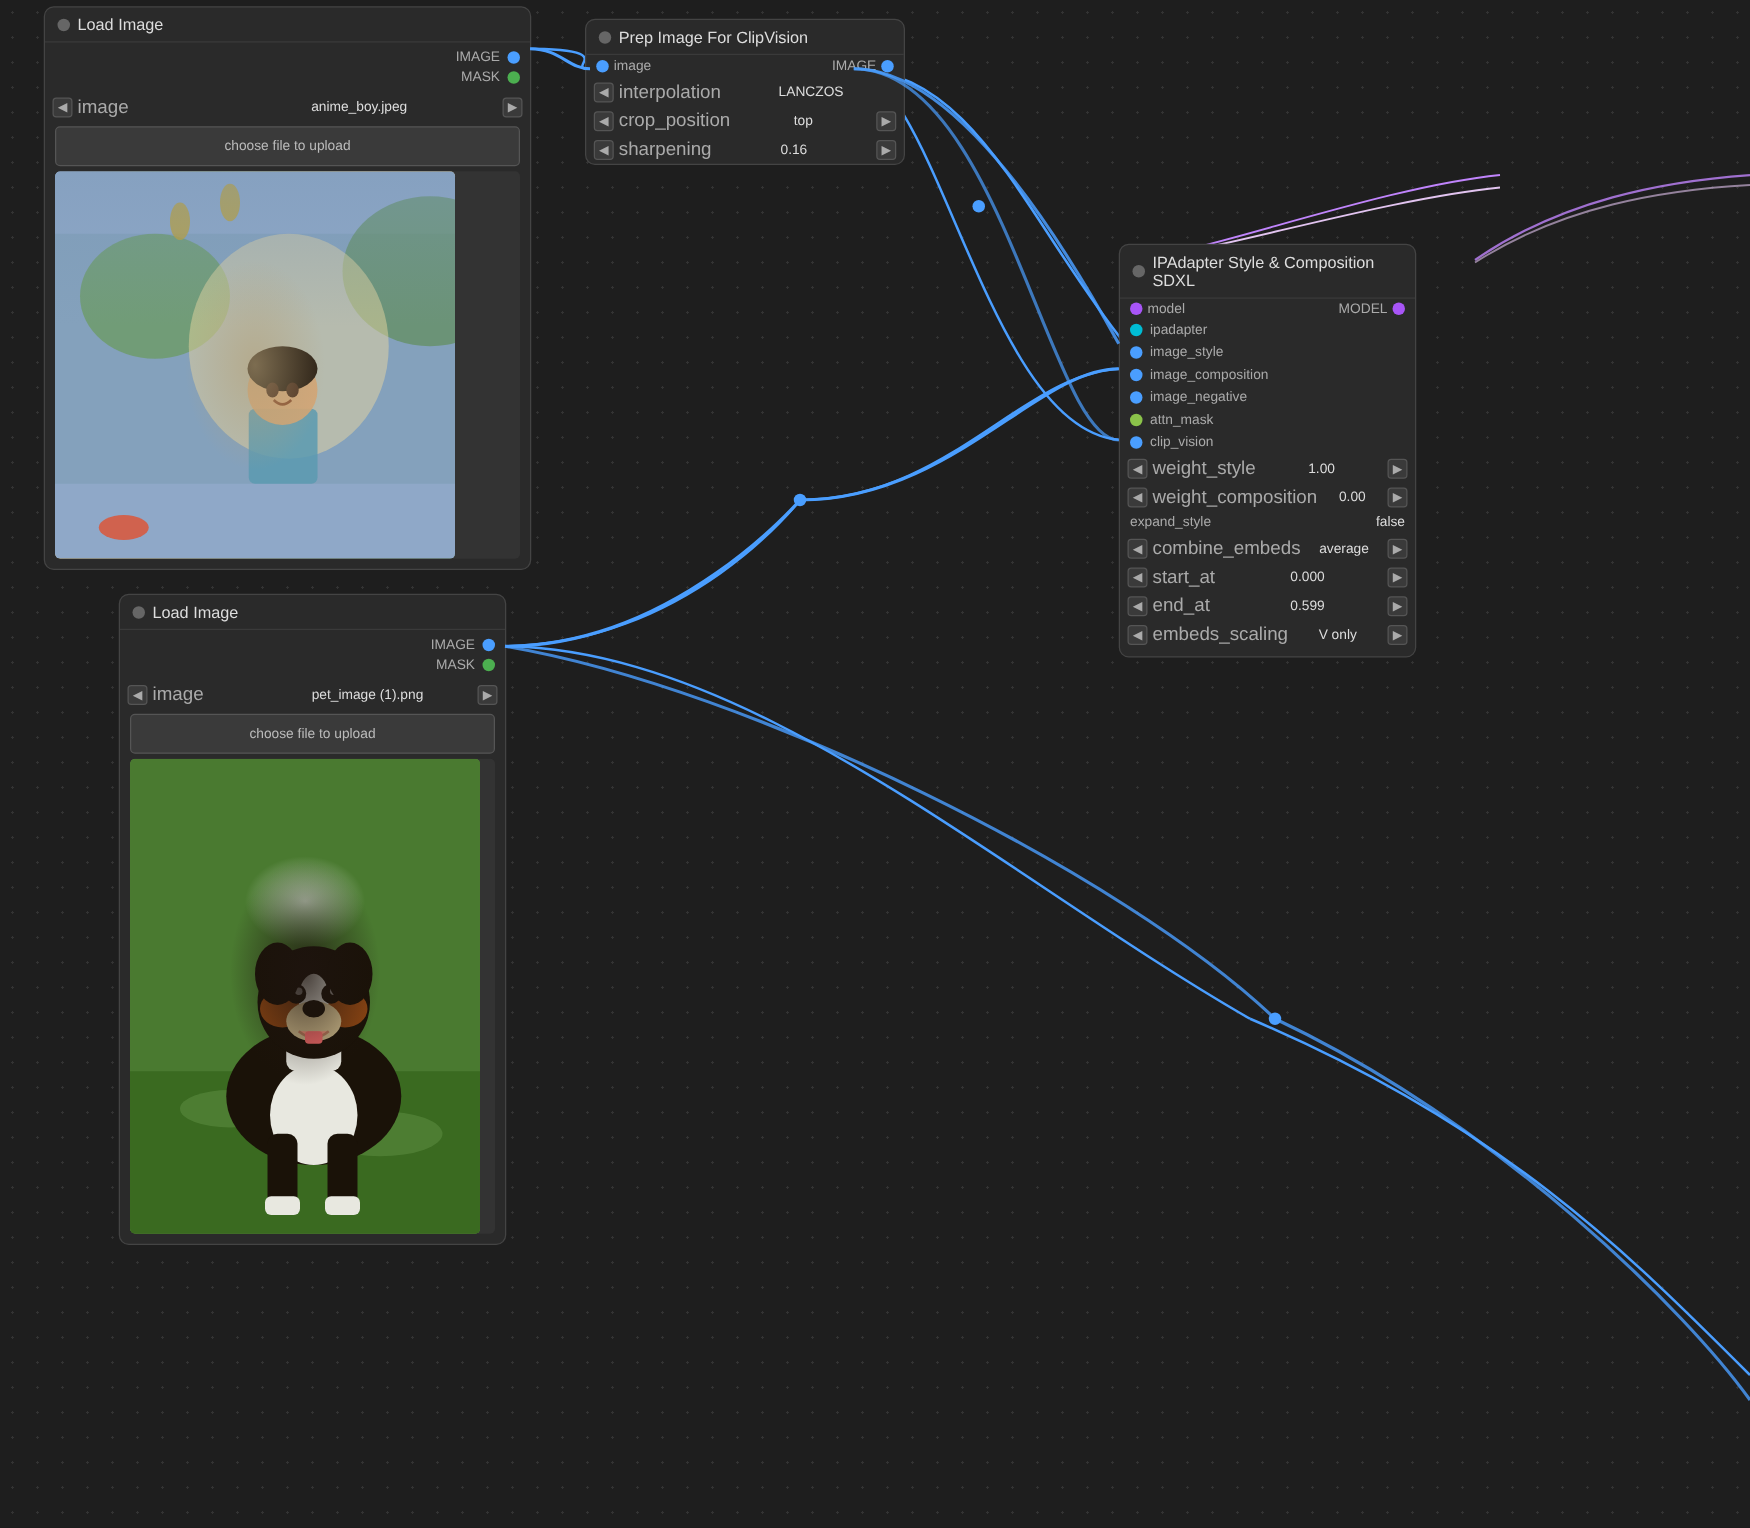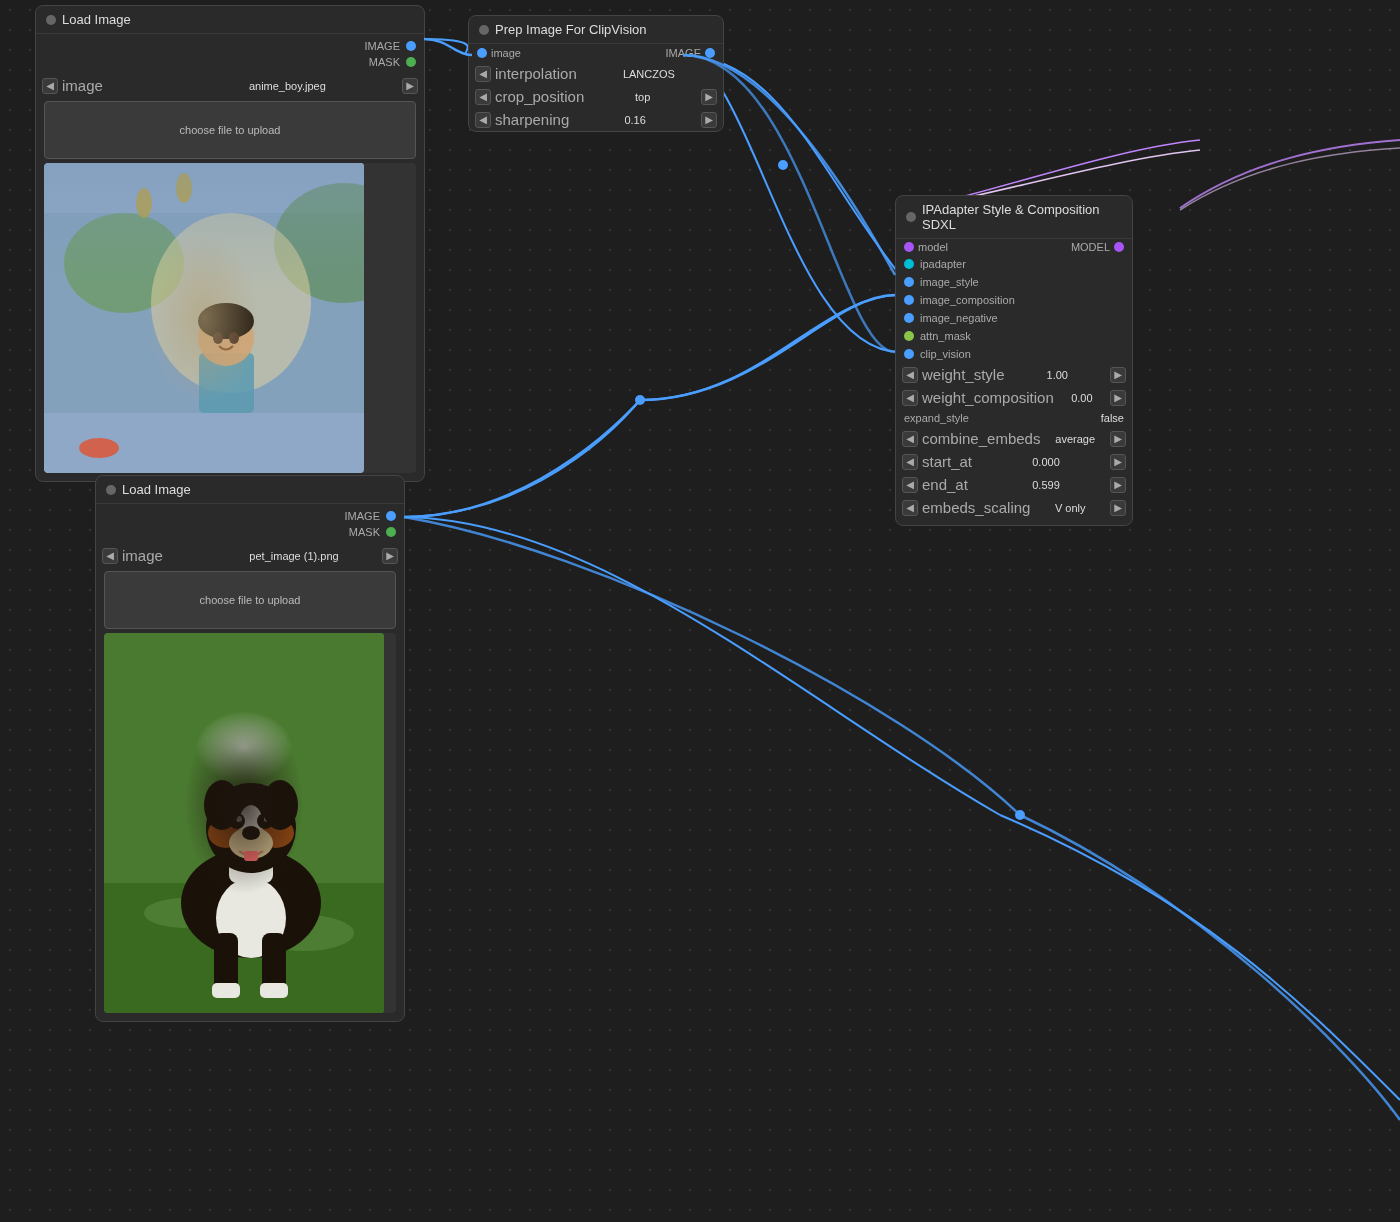--- a/index.html
+++ b/index.html
@@ -118,21 +118,21 @@
     .input-value {
       font-size: 11px;
       color: #ddd;
       flex: 2;
       text-align: center;
     }
 
     
     .choose-file-btn {
       margin: 4px 8px;
-      padding: 22px 8px;
+      padding: 9px 8px;
       background: #3a3a3a;
       border: 1px solid #555;
       border-radius: 4px;
       text-align: center;
       font-size: 11px;
       color: #bbb;
       cursor: pointer;
     }
 
     

